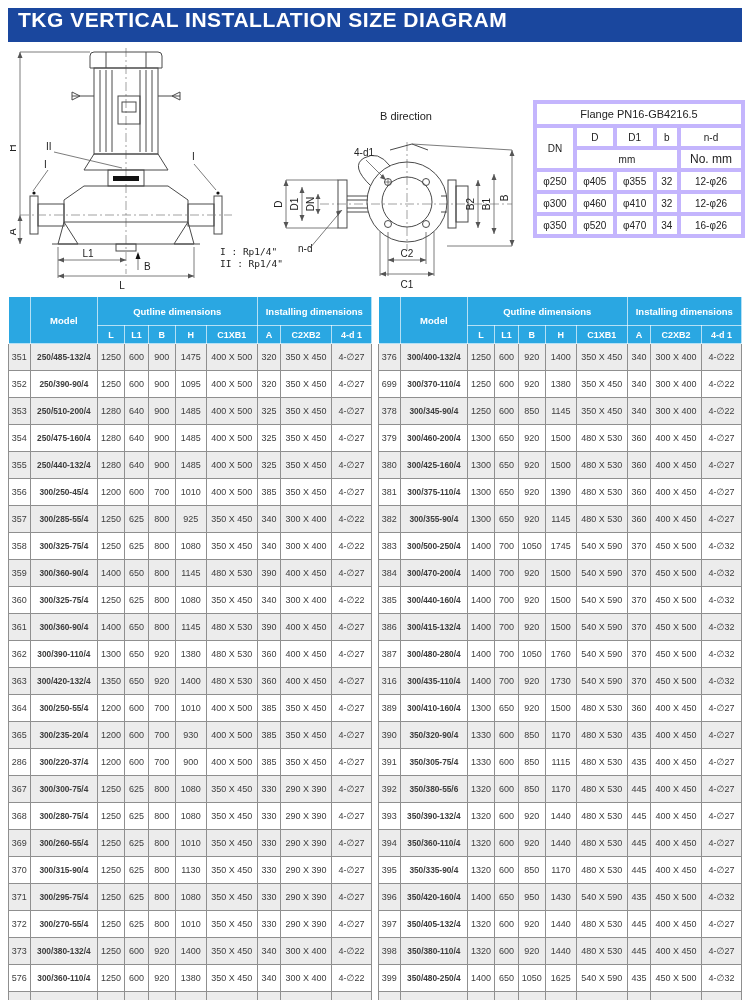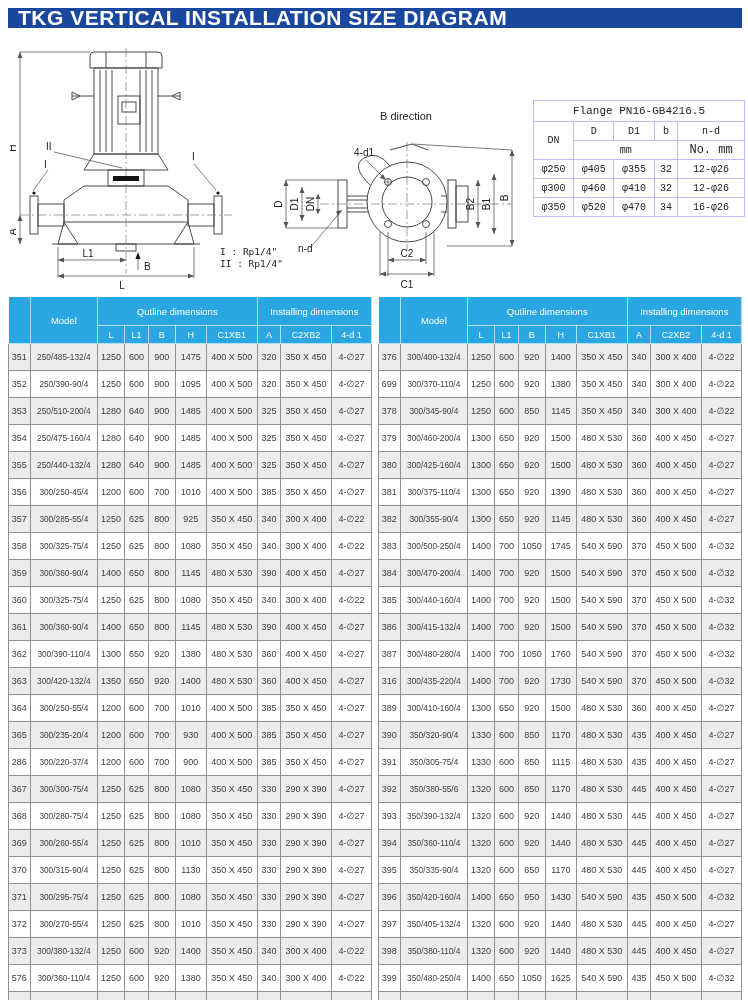--- a/index.html
+++ b/index.html
@@ -2,22 +2,22 @@
 <html><head>
 <meta charset="utf-8">
 <style>
   html,body{margin:0;padding:0;}
   body{
     width:748px;height:1000px;position:relative;background:#ffffff;
     font-family:"Liberation Sans",sans-serif;color:#333;overflow:hidden;
   }
   
   .title-bar{
-    position:absolute;left:8px;top:8px;width:724px;height:20px;
-    display:flex;align-items:center;padding-left:10px;
+    position:absolute;left:8px;top:8px;width:724px;height:34px;
+    display:flex;align-items:flex-start;padding-left:10px;
     color:#fff;font-size:21px;font-weight:bold;letter-spacing:.5px;
   }
   
   .diagram-area{position:absolute;left:0;top:44px;width:748px;height:250px;}
   .pump-svg{position:absolute;left:10px;top:4px;}
   .bdir-svg{position:absolute;left:262px;top:56px;}
   .port-notes{
     position:absolute;left:220px;top:202px;font-size:9.5px;color:#222;line-height:12px;
     font-family:"DejaVu Sans Mono","Liberation Mono",monospace;
   }
@@ -25,43 +25,43 @@
   .dim-label{font-size:10px;}
   .drawline{stroke:#4a4a4a;stroke-width:1;fill:none;}
   .dimline{stroke:#5a5a5a;stroke-width:.8;fill:none;}
   .centerline{stroke:#7a7a7a;stroke-width:.7;stroke-dasharray:9 3 2 3;fill:none;}
   
   .flange-table{
     position:absolute;left:533px;top:56px;width:212px;
     border-collapse:collapse;font-size:10px;color:#222;background:#fff;
   }
   .flange-table td{
-    border:1px solid #c4b5fd;text-align:center;padding:1px 2px;height:16px;font-family:Liberation Mono, monospace;
+    border:4px solid #c4b5fd;text-align:center;padding:1px 2px;height:16px;
   }
   .flange-table .ft-title{font-size:11px;height:18px;}
   .flange-table .ft-small{font-size:12px;}
   
   .dim-table{
     position:absolute;top:296px;width:364px;border-collapse:collapse;
     table-layout:fixed;font-size:9px;color:#3c3c3c;background:#fff;
   }
   .dim-table.left-half{left:8px;}
   .dim-table.right-half{left:378px;}
   .dim-table thead th{
-    color:#fff;font-weight:normal;font-size:9.5px;
+    color:#fff;font-weight:bold;font-size:9.5px;
     border:1px solid rgba(255,255,255,.65);padding:0;
   }
   .dim-table thead tr.group th{height:28px;}
   .dim-table thead tr.sub th{height:17px;font-size:9px;}
   .dim-table tbody td{
     border:1px solid #8f8f8f;text-align:center;height:26px;
     padding:0 1px;white-space:nowrap;overflow:hidden;
   }
   .dim-table tbody tr:nth-child(odd){background:#ECECEC;}
-  .dim-table tbody td.model{font-size:8.3px;}
+  .dim-table tbody td.model{font-size:8.3px;font-weight:bold;}
   .dim-table{border:1px solid #6a6a6a;}
 </style>
 </head>
 <body>
 
 <div class="title-bar" id="title-bar" style="background: rgb(26, 71, 158);">
   <span>TKG VERTICAL INSTALLATION SIZE DIAGRAM</span>
 </div>
 
 <div class="diagram-area">
@@ -776,21 +776,21 @@
         <td>700</td>
         <td>1050</td>
         <td>1760</td>
         <td>540 X 590</td>
         <td>370</td>
         <td>450 X 500</td>
         <td>4-∅32</td>
       </tr>
       <tr>
         <td>316</td>
-        <td class="model">300/435-220/4</td>
+        <td class="model">300/435-110/4</td>
         <td>1400</td>
         <td>700</td>
         <td>920</td>
         <td>1730</td>
         <td>540 X 590</td>
         <td>370</td>
         <td>450 X 500</td>
         <td>4-∅32</td>
       </tr>
       <tr>

